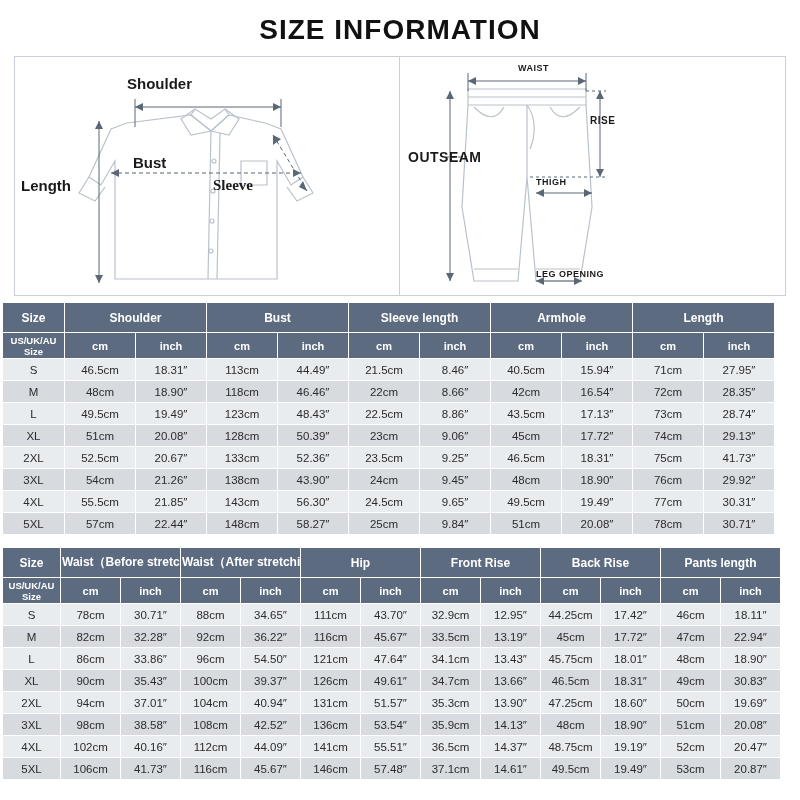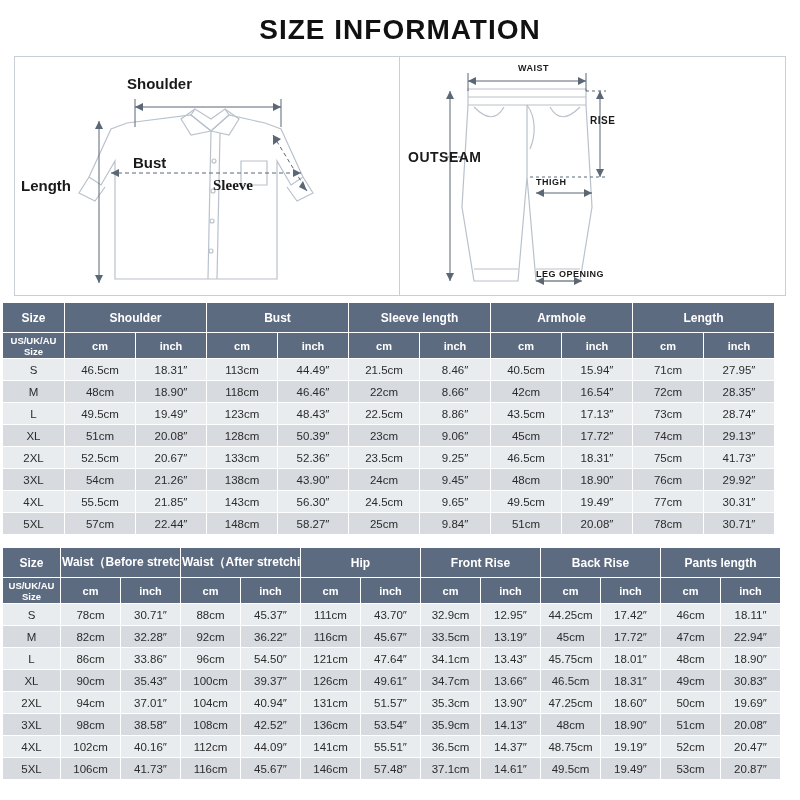--- a/index.html
+++ b/index.html
@@ -403,21 +403,21 @@
         <th>cm</th>
         <th>inch</th>
       </tr>
     </thead>
     <tbody>
         <tr>
           <td class="size-col">S</td>
           <td>78cm</td>
           <td>30.71″</td>
           <td>88cm</td>
-          <td>45.37″</td>
+          <td>34.65″</td>
           <td>111cm</td>
           <td>43.70″</td>
           <td>32.9cm</td>
           <td>12.95″</td>
           <td>44.25cm</td>
           <td>17.42″</td>
           <td>46cm</td>
           <td>18.11″</td>
         </tr>
         <tr>

